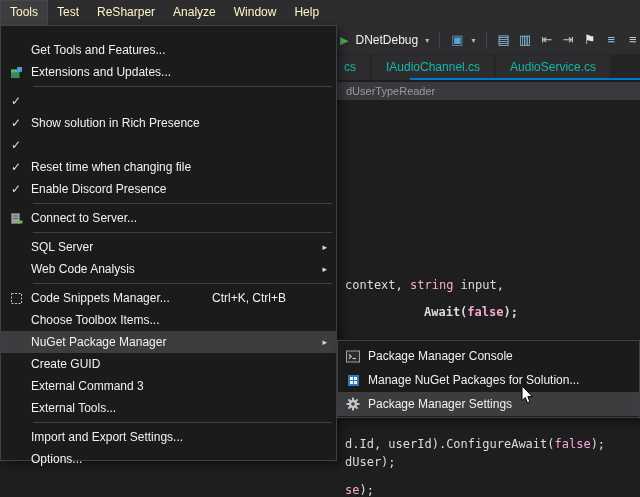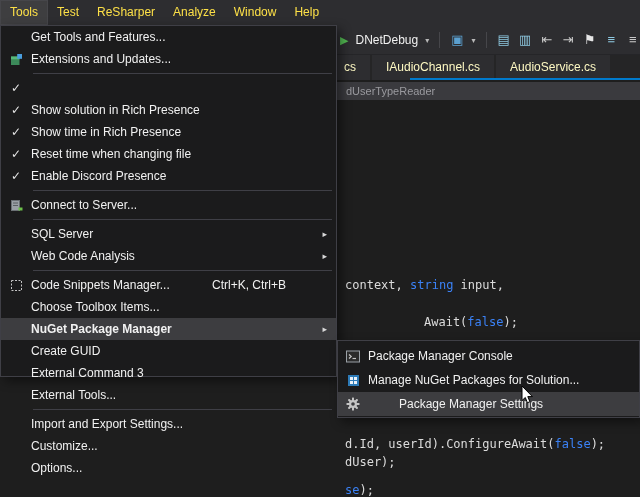--- a/index.html
+++ b/index.html
@@ -6,70 +6,70 @@
   html,body { width:640px; height:497px; }
   body {
     position:relative; overflow:hidden;
     background:#1e1e1e; color:#f1f1f1;
     font-family:"Liberation Sans","DejaVu Sans",sans-serif;
     font-size:12px;
   }
   
   .menubar { position:absolute; top:0; left:0; right:0; height:25px;
     background:#2d2d30; display:flex; align-items:stretch; z-index:5; }
-  .mb-item { padding:0 9px; line-height:24px; color:#fde047; cursor:default; }
+  .mb-item { padding:0 9px; line-height:24px; color:#fef9c3; cursor:default; }
   .mb-item.open { background:#3e3e40; border:1px solid #46464a; line-height:22px; }
   
   .toolbar { position:absolute; top:25px; left:0; right:0; height:30px;
     background:#2d2d30; border-bottom:1px solid #252528; }
   .tb-content { position:absolute; left:340px; top:0; height:30px; right:0;
     display:flex; align-items:center; gap:7px; overflow:hidden; }
   .play { color:#52b852; font-size:11px; }
   .debug-target { color:#f1f1f1; }
   .chev { color:#b8b8b8; font-size:8px; }
   .tb-sep { width:1px; height:16px; background:#46464a; margin:0 3px; }
   .tb-icon { width:17px; text-align:center; font-size:13px; line-height:28px; }
   .ic-blue { color:#5ba0d0; } .ic-light { color:#8ec8e0; }
   .ic-gray { color:#c8c8c8; } .ic-white { color:#e6e6e6; }
   
   .tabstrip { position:absolute; top:55px; left:0; right:0; height:25px;
     background:#252526; display:flex; padding-left:330px; }
-  .tab { background:#2d2d30; color:#fef9c3; padding:0 14px; line-height:24px;
+  .tab { background:#2d2d30; color:#14b8a6; padding:0 14px; line-height:24px;
     margin-right:2px; white-space:nowrap; }
   .tabline { position:absolute; top:78px; left:410px; right:0; height:2px;
     background:#007acc; z-index:2; }
   
   .breadcrumb { position:absolute; top:82px; left:0; right:0; height:18px;
     background:#3a3a3e; color:#9a9a9f; font-size:11px; line-height:18px;
     padding-left:346px; }
   
   .code { position:absolute; font-family:"DejaVu Sans Mono","Liberation Mono",monospace;
     font-size:12px; color:#dcdcdc; white-space:pre; z-index:1; }
-  .kw { color:#3b82f6; }
-  
-  .menu { position:absolute; left:0; top:25px; width:337px; height:352px;
-    background:#1b1b1c; border:1px solid #3f3f46; padding-top:0; z-index:10;
+  .kw { color:#f9a8d4; }
+  
+  .menu { position:absolute; left:0; top:25px; width:337px; height:436px;
+    background:#1b1b1c; border:1px solid #3f3f46; padding-top:13px; z-index:10;
     box-shadow:4px 4px 10px rgba(0,0,0,.45); }
   .mi { height:22px; display:flex; align-items:center; position:relative;
     color:#f1f1f1; padding-right:8px; cursor:default; }
-  .mi.hl { background:#3d3d40;font-weight:bold; }
+  .mi.hl { background:#3d3d40; }
   .gut { flex:0 0 30px; width:30px; display:flex; align-items:center;
     justify-content:center; }
   .check { color:#e6e6e6; font-size:12px; }
   .lbl { flex:1; white-space:nowrap; overflow:hidden; }
   .sc { margin-right:42px; white-space:nowrap; }
   .arrow { position:absolute; right:9px; font-size:9px; color:#d8d8d8; }
   .msep { height:1px; background:#3f3f46; margin:3px 4px 3px 32px; }
   
   .submenu { position:absolute; left:337px; top:340px; width:303px; height:78px;
     background:#1b1b1c; border:1px solid #3f3f46; padding-top:3px; z-index:11;
     box-shadow:4px 4px 10px rgba(0,0,0,.45); }
   .smi { height:24px; display:flex; align-items:center; color:#f1f1f1;
     padding-right:8px; cursor:default; }
-  .smi.hl { background:#3d3d40;gap:31px; }
+  .smi.hl { background:#3d3d40; }
   
   .cursor { position:absolute; left:521px; top:385px; z-index:20; }
 </style>
 </head>
 <body>
 
 <div class="menubar">
   <div class="mb-item open">Tools</div>
   <div class="mb-item">Test</div>
   <div class="mb-item">ReSharper</div>
@@ -100,21 +100,21 @@
 <div class="tabstrip">
   <div class="tab">cs</div>
   <div class="tab">IAudioChannel.cs</div>
   <div class="tab">AudioService.cs</div>
 </div>
 <div class="tabline"></div>
 
 <div class="breadcrumb">dUserTypeReader</div>
 
 <div class="code" style="left:345px; top:278px;"><span>context, </span><span class="kw">string</span><span> input,</span></div>
-<div class="code" style="left:424px; top:315px;"><span>Await(</span><span class="kw">false</span><span>);</span></div>
+<div class="code" style="left:424px; top:305px;font-weight:bold;"><span>Await(</span><span class="kw">false</span><span>);</span></div>
 <div class="code" style="left:345px; top:437px;"><span>d.Id, userId).ConfigureAwait(</span><span class="kw">false</span><span>);</span></div>
 <div class="code" style="left:345px; top:455px;"><span>dUser);</span><span class="kw"></span><span></span></div>
 <div class="code" style="left:345px; top:483px;"><span></span><span class="kw">se</span><span>);</span></div>
 
 <div class="menu">
 
   <div class="mi">
     <span class="gut"></span>
     <span class="lbl">Get Tools and Features...</span>
   </div>
@@ -140,21 +140,20 @@
   <div class="mi">
     <span class="gut">
         <span class="check">✓</span>
       </span>
     <span class="lbl">Show solution in Rich Presence</span>
   </div>
   <div class="mi">
     <span class="gut">
         <span class="check">✓</span>
       </span>
-    <span class="lbl">Show time in Rich Presence</span>
   </div>
   <div class="mi">
     <span class="gut">
         <span class="check">✓</span>
       </span>
     <span class="lbl">Reset time when changing file</span>
   </div>
   <div class="mi">
     <span class="gut">
         <span class="check">✓</span>
@@ -220,24 +219,20 @@
   <div class="mi">
     <span class="gut"></span>
     <span class="lbl">External Tools...</span>
   </div>
 
   <div class="msep"></div>
 
   <div class="mi">
     <span class="gut"></span>
     <span class="lbl">Import and Export Settings...</span>
-  </div>
-  <div class="mi">
-    <span class="gut"></span>
-    <span class="lbl">Customize...</span>
   </div>
   <div class="mi">
     <span class="gut"></span>
     <span class="lbl">Options...</span>
   </div>
 </div>
 
 <div class="submenu">
   <div class="smi">
     <span class="gut">

